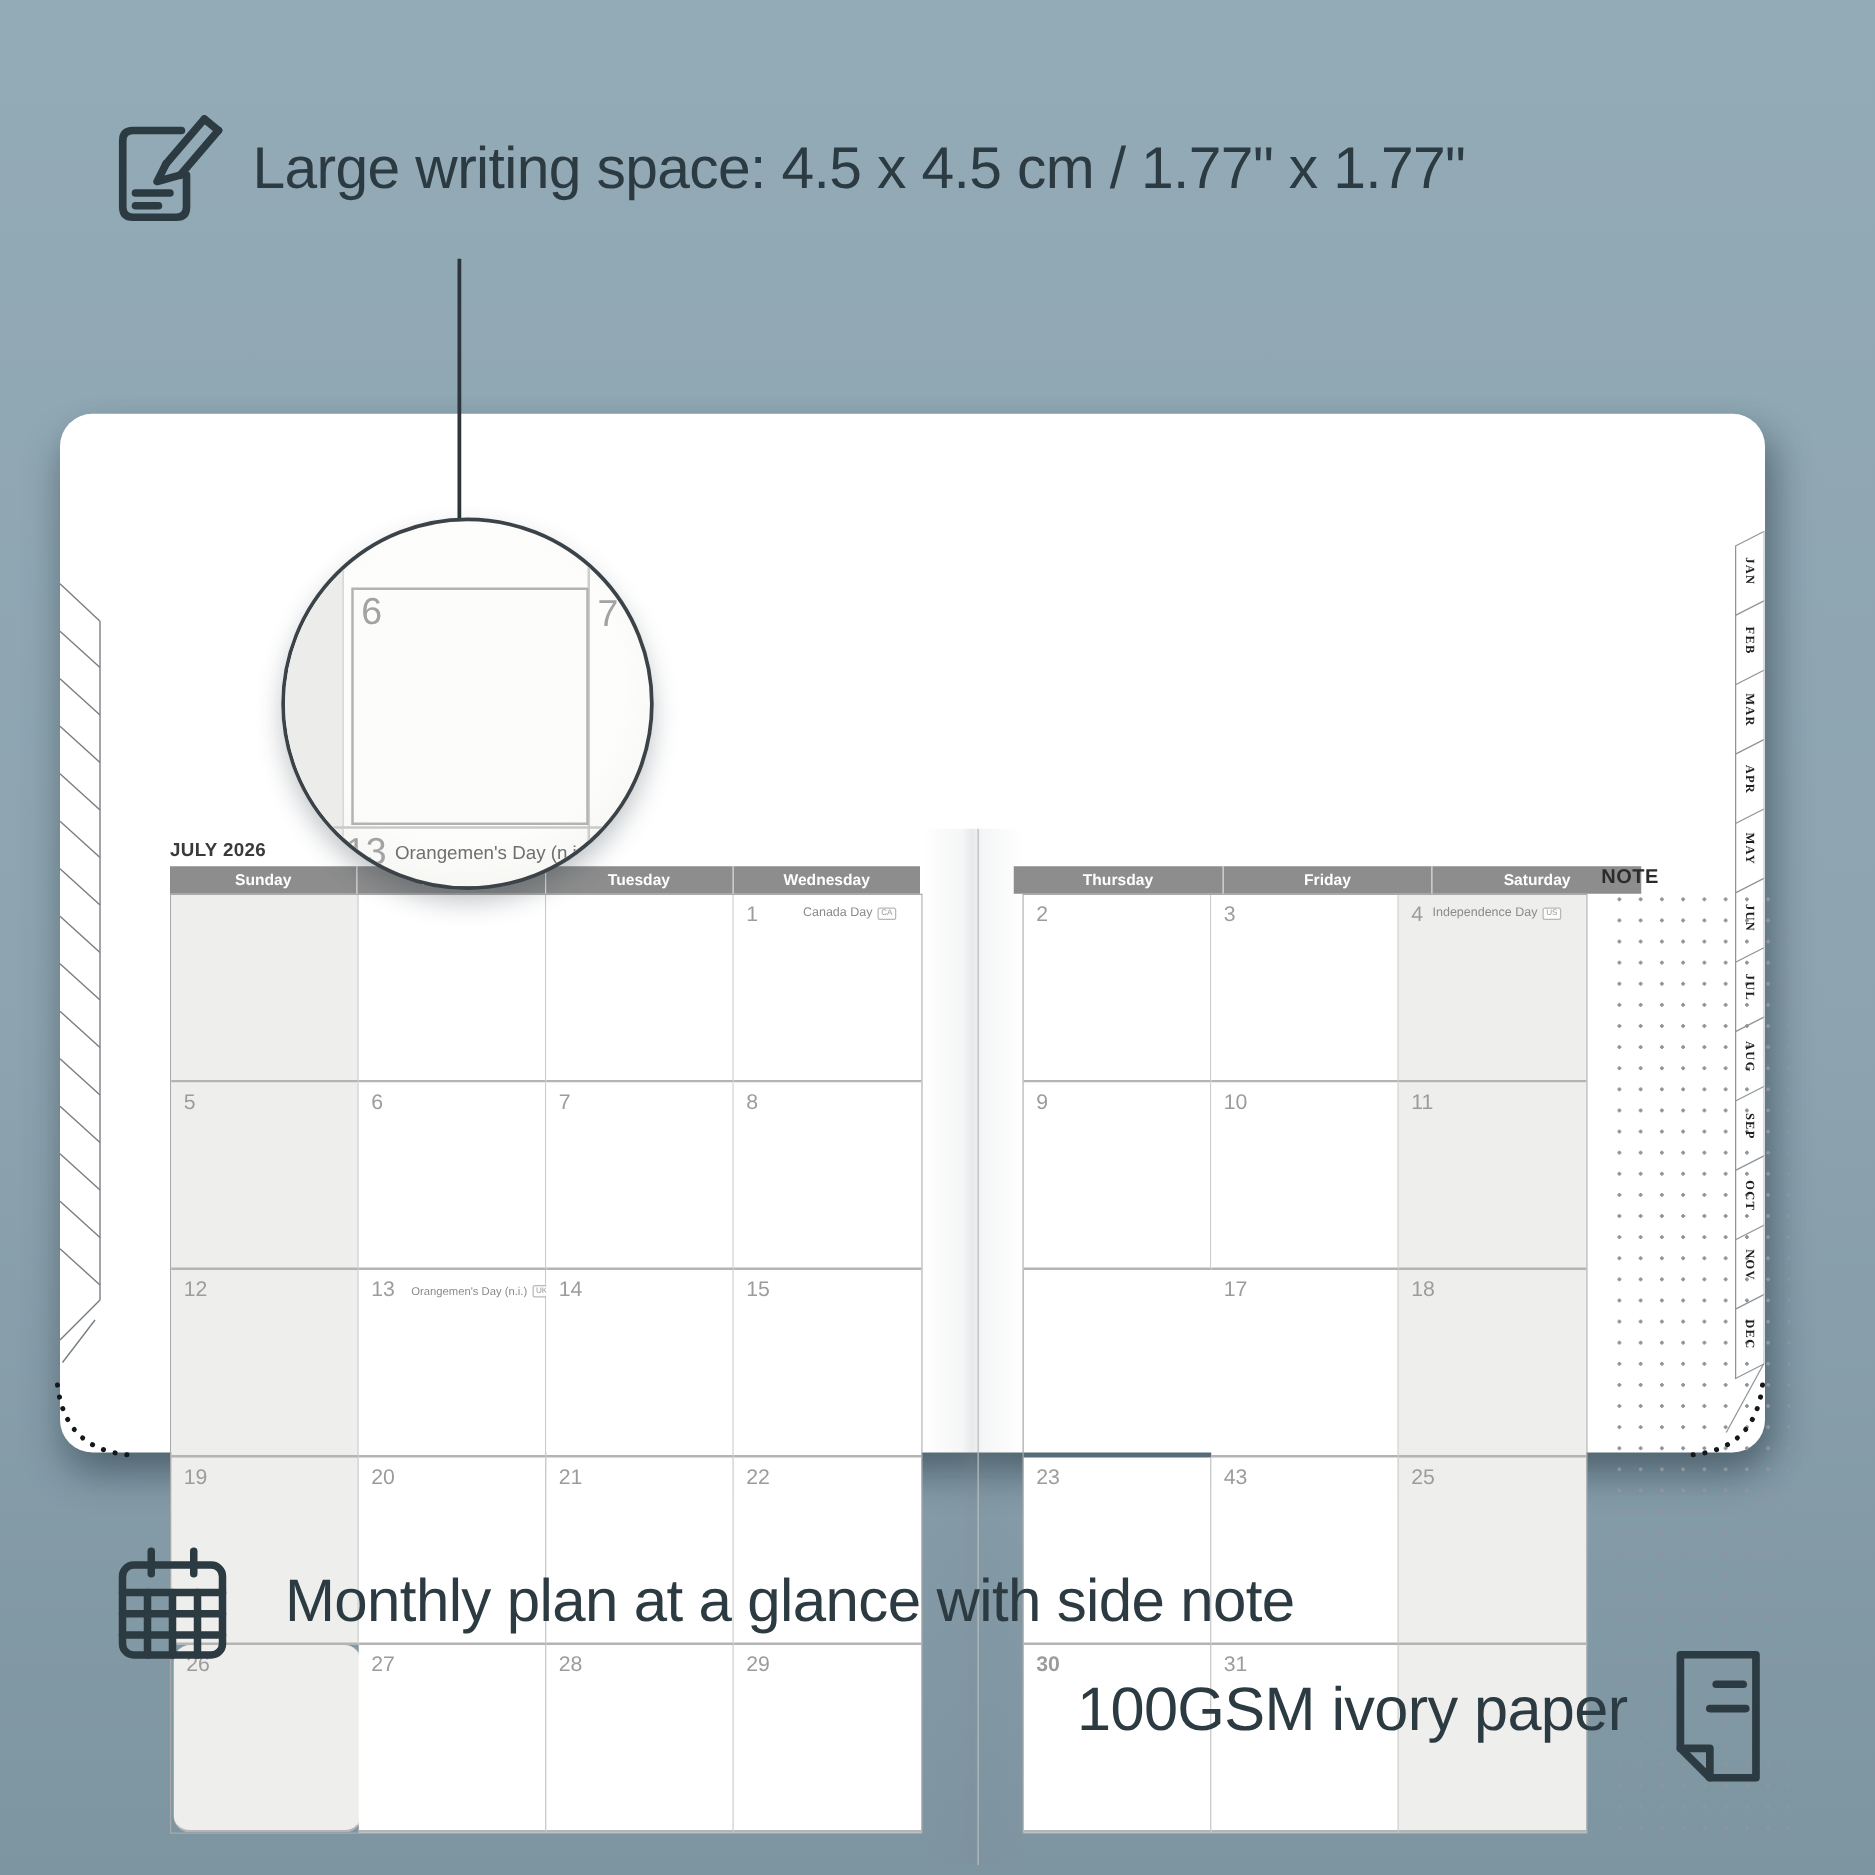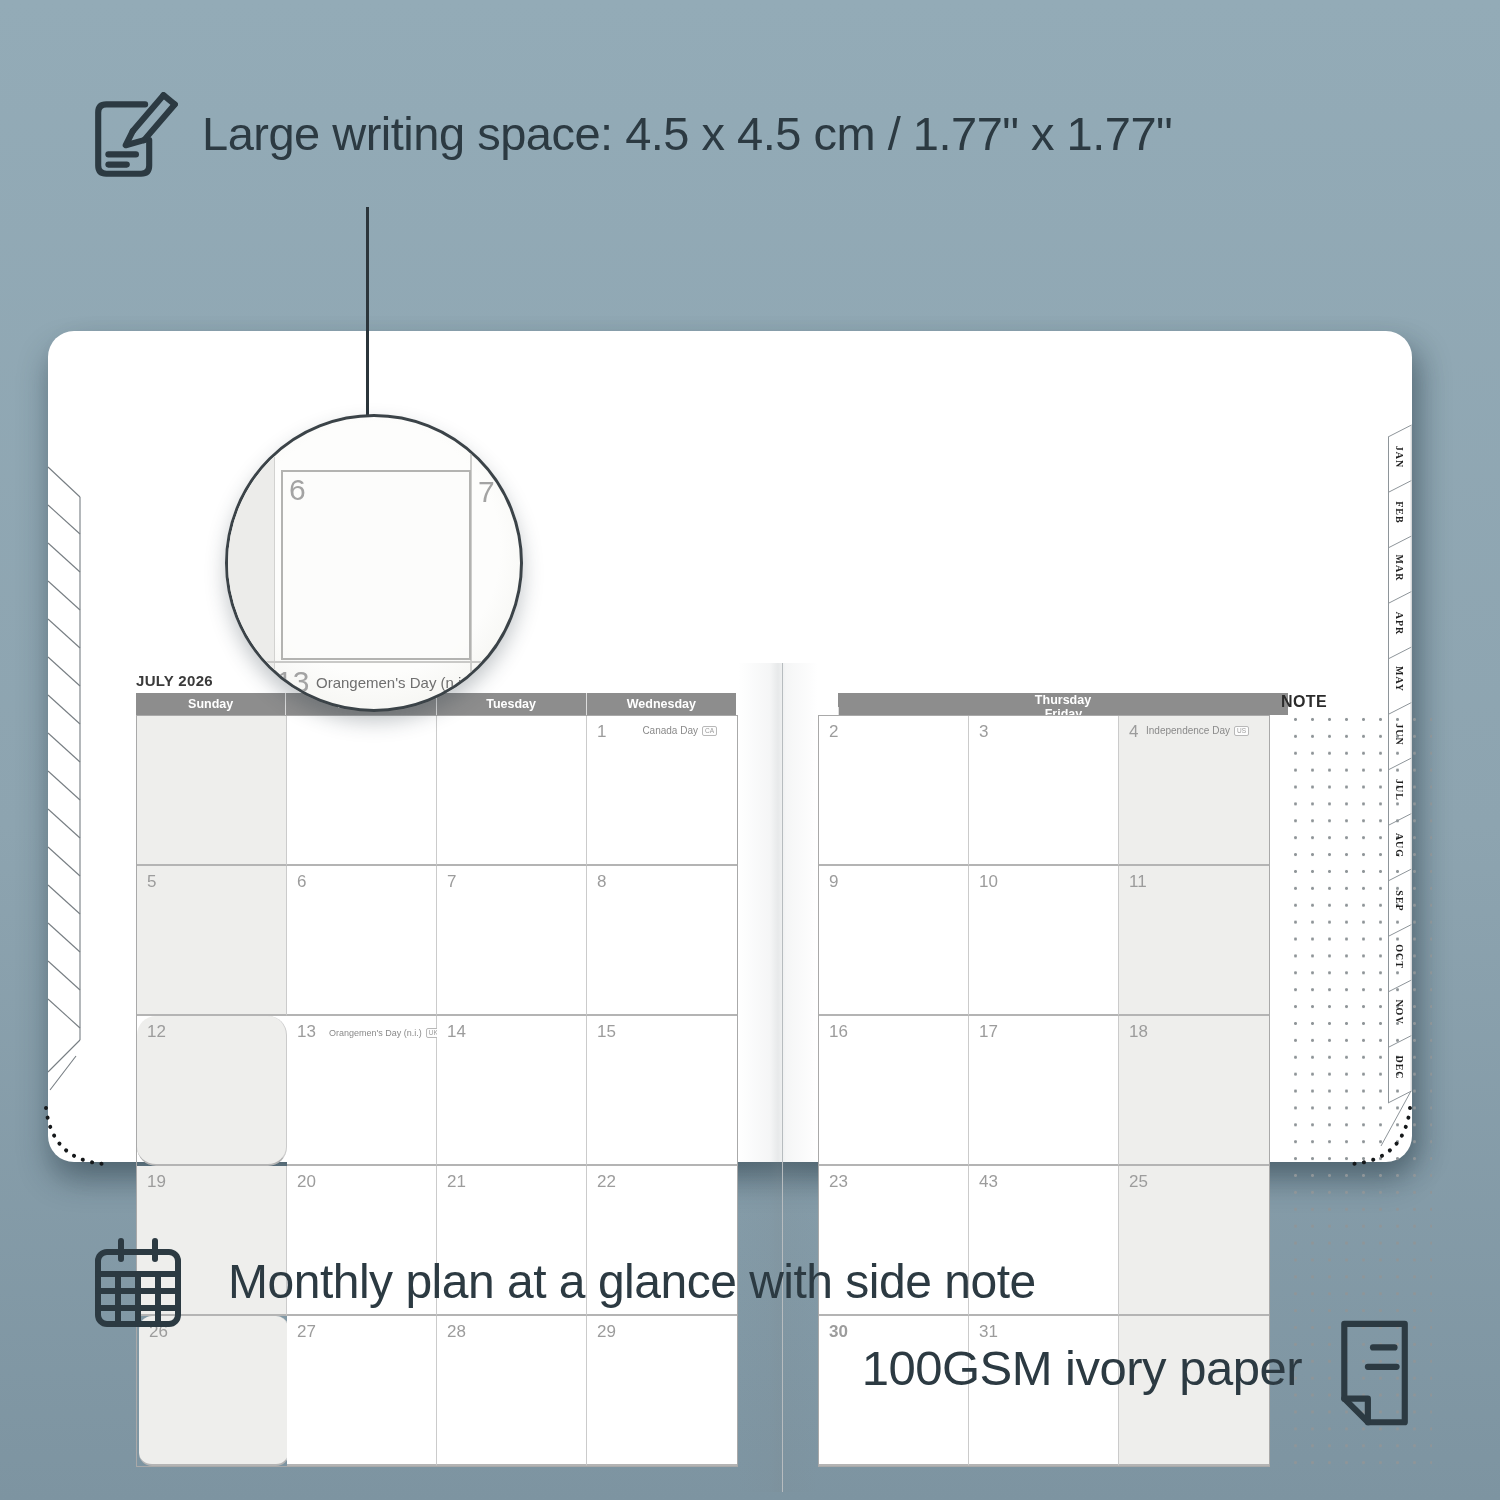--- a/index.html
+++ b/index.html
@@ -21,21 +21,21 @@
   #i-writing{left:88px;top:82px;width:102px;height:104px;}
   #i-calendar{left:86px;top:1232px;width:104px;height:100px;}
   #i-paper{left:1332px;top:1316px;width:82px;height:114px;}
   #connector{position:absolute;left:366px;top:207px;width:3px;height:210px;background:#2b353b;z-index:4;}
   
   #page{position:absolute;left:48px;top:331px;width:1364px;height:831px;background:var(--page);
     border-radius:26px;box-shadow:0 18px 30px rgba(25,45,55,.38), 16px 10px 30px -6px rgba(25,45,55,.25);}
   #month-title{position:absolute;left:88px;top:341px;font-size:15px;font-weight:bold;color:#3a3a3a;letter-spacing:.3px;}
   .dayheader{position:absolute;top:362px;height:22px;display:flex;background:var(--header-bar);}
   #left-header{left:88px;width:600px;}
-  #right-header{left:790px;width:450px;flex-direction:column;}
+  #right-header{left:763px;width:502px;}
   .hcell{flex:1;display:flex;align-items:center;justify-content:center;}
   .hcell + .hcell{border-left:1px solid rgba(255,255,255,.7);}
   .hcell span{color:#fff;font-size:12.5px;font-weight:bold;}
   .grid{position:absolute;top:384px;height:750px;border:1px solid var(--grid-border);box-sizing:content-box;}
   #left-grid{left:88px;width:600px;}
   #right-grid{left:770px;width:450px;}
   .cell{position:absolute;width:150px;height:150px;box-sizing:border-box;
     border-right:1px solid var(--gridline-v);border-bottom:2px solid var(--gridline-h);background:#fff;}
   .cell.lastcol{border-right:none;}
   .cell.shade{background:var(--weekend);}
@@ -118,21 +118,21 @@
         </div>
         <div class="cell" style="left: 150px; top: 150px;">
           <span class="date">6</span>
         </div>
         <div class="cell" style="left: 300px; top: 150px;">
           <span class="date">7</span>
         </div>
         <div class="cell lastcol" style="left: 450px; top: 150px;">
           <span class="date">8</span>
         </div>
-        <div class="cell shade" style="left: 0px; top: 300px; border-radius: 19px;">
+        <div class="cell shade" style="left: 0px; top: 300px;">
           <span class="date">12</span>
         </div>
         <div class="cell" style="left: 150px; top: 300px;">
           <span class="date">13</span>
           <span class="holiday inline">
             <i>Orangemen's Day (n.i.)</i>
             <span class="badge">UK</span>
           </span>
         </div>
         <div class="cell" style="left: 300px; top: 300px;">
@@ -195,23 +195,20 @@
           </span>
         </div>
         <div class="cell" style="left: 0px; top: 150px;">
           <span class="date">9</span>
         </div>
         <div class="cell" style="left: 150px; top: 150px;">
           <span class="date">10</span>
         </div>
         <div class="cell shade lastcol" style="left: 300px; top: 150px;">
           <span class="date">11</span>
-        </div>
-        <div class="cell" style="left: 0px; top: 300px;">
-          <span class="date">16</span>
         </div>
         <div class="cell" style="left: 150px; top: 300px;">
           <span class="date">17</span>
         </div>
         <div class="cell shade lastcol" style="left: 300px; top: 300px;">
           <span class="date">18</span>
         </div>
         <div class="cell" style="left: 0px; top: 450px;">
           <span class="date">23</span>
         </div>

